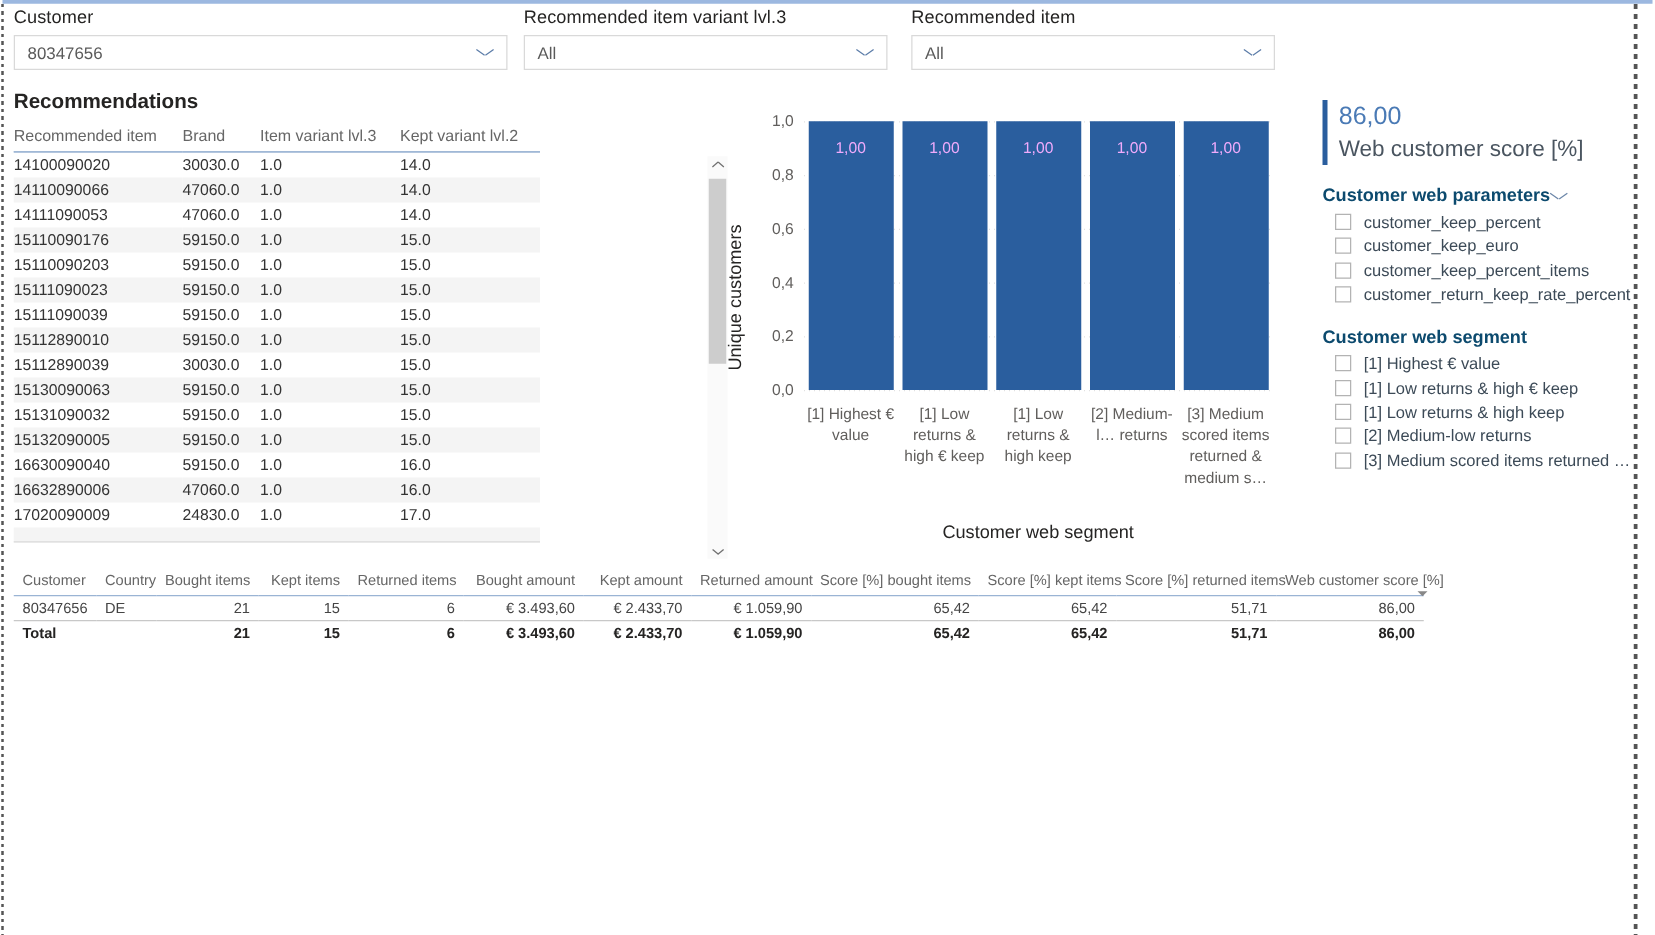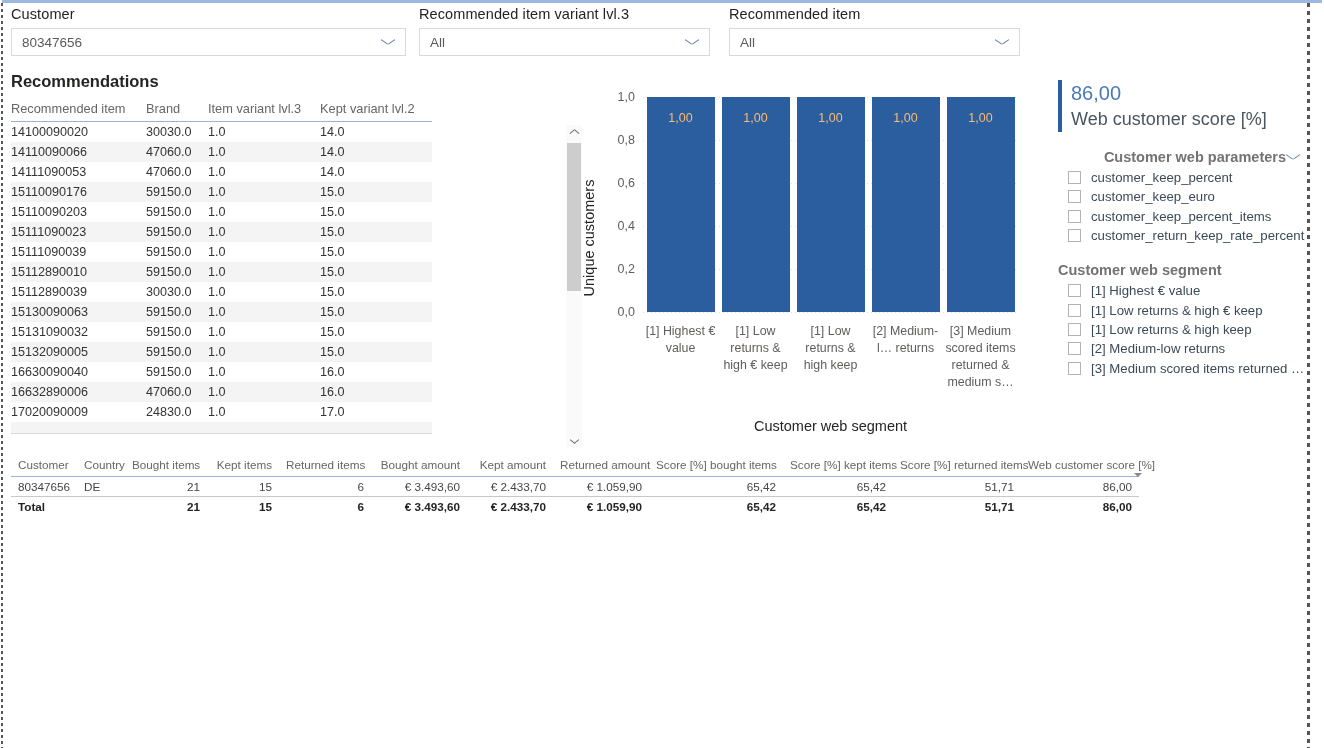--- a/index.html
+++ b/index.html
@@ -122,21 +122,21 @@
   .bars {
     position: absolute; left: 0; bottom: 0; width: 100%; height: 100%;
     display: flex; align-items: flex-end; gap: 0;
   }
   .barcell { flex: 1; display: flex; flex-direction: column; align-items: center; height: 100%; justify-content: flex-end; }
   .bar {
     width: 68px; background: #2a5e9e; position: relative;
     display: flex; justify-content: center;
   }
   .barlabel {
-    position: absolute; top: 14px; font-size: 12.5px; color: #fdba74;
+    position: absolute; top: 14px; font-size: 12.5px; color: #f0abfc;
   }
   .xlabels {
     position: absolute; left: 68px; top: 238px; width: 375px;
     display: flex;
   }
   .xlab {
     flex: 1; text-align: center; font-size: 12.4px; color: #605e5c;
     line-height: 17px; padding: 0 2px;
   }
   .x-title {
@@ -145,22 +145,22 @@
   }
 
   
   #rpanel { position: absolute; left: 1058px; top: 80px; width: 252px; }
   .card { display: flex; }
   .card-accent { width: 4px; background: #2a5e9e; margin-right: 9px; }
   .card-num { font-size: 20px; color: #4a7ab5; line-height: 26px; }
   .card-cap { font-size: 18px; color: #4a5560; line-height: 26px; }
 
   .grp-head {
-    display: flex; align-items: center; justify-content: flex-end;
-    font-size: 14.5px; font-weight: 700; color: #737373;
+    display: flex; align-items: center; justify-content: flex-start;
+    font-size: 14.5px; font-weight: 700; color: #0c4a6e;
     margin-top: 17px; margin-bottom: 3px;
   }
   .grp-head.plain { display: block; }
   .chev2 { width: 14px; height: 8px; position: relative; margin-right: 10px; }
   .chev2::before, .chev2::after {
     content:""; position:absolute; top:1px; width:8px; height:1.4px; background:#6b86a8;
   }
   .chev2::before { left:0; transform: rotate(35deg); transform-origin:left center; }
   .chev2::after  { right:0; transform: rotate(-35deg); transform-origin:right center; }
 

